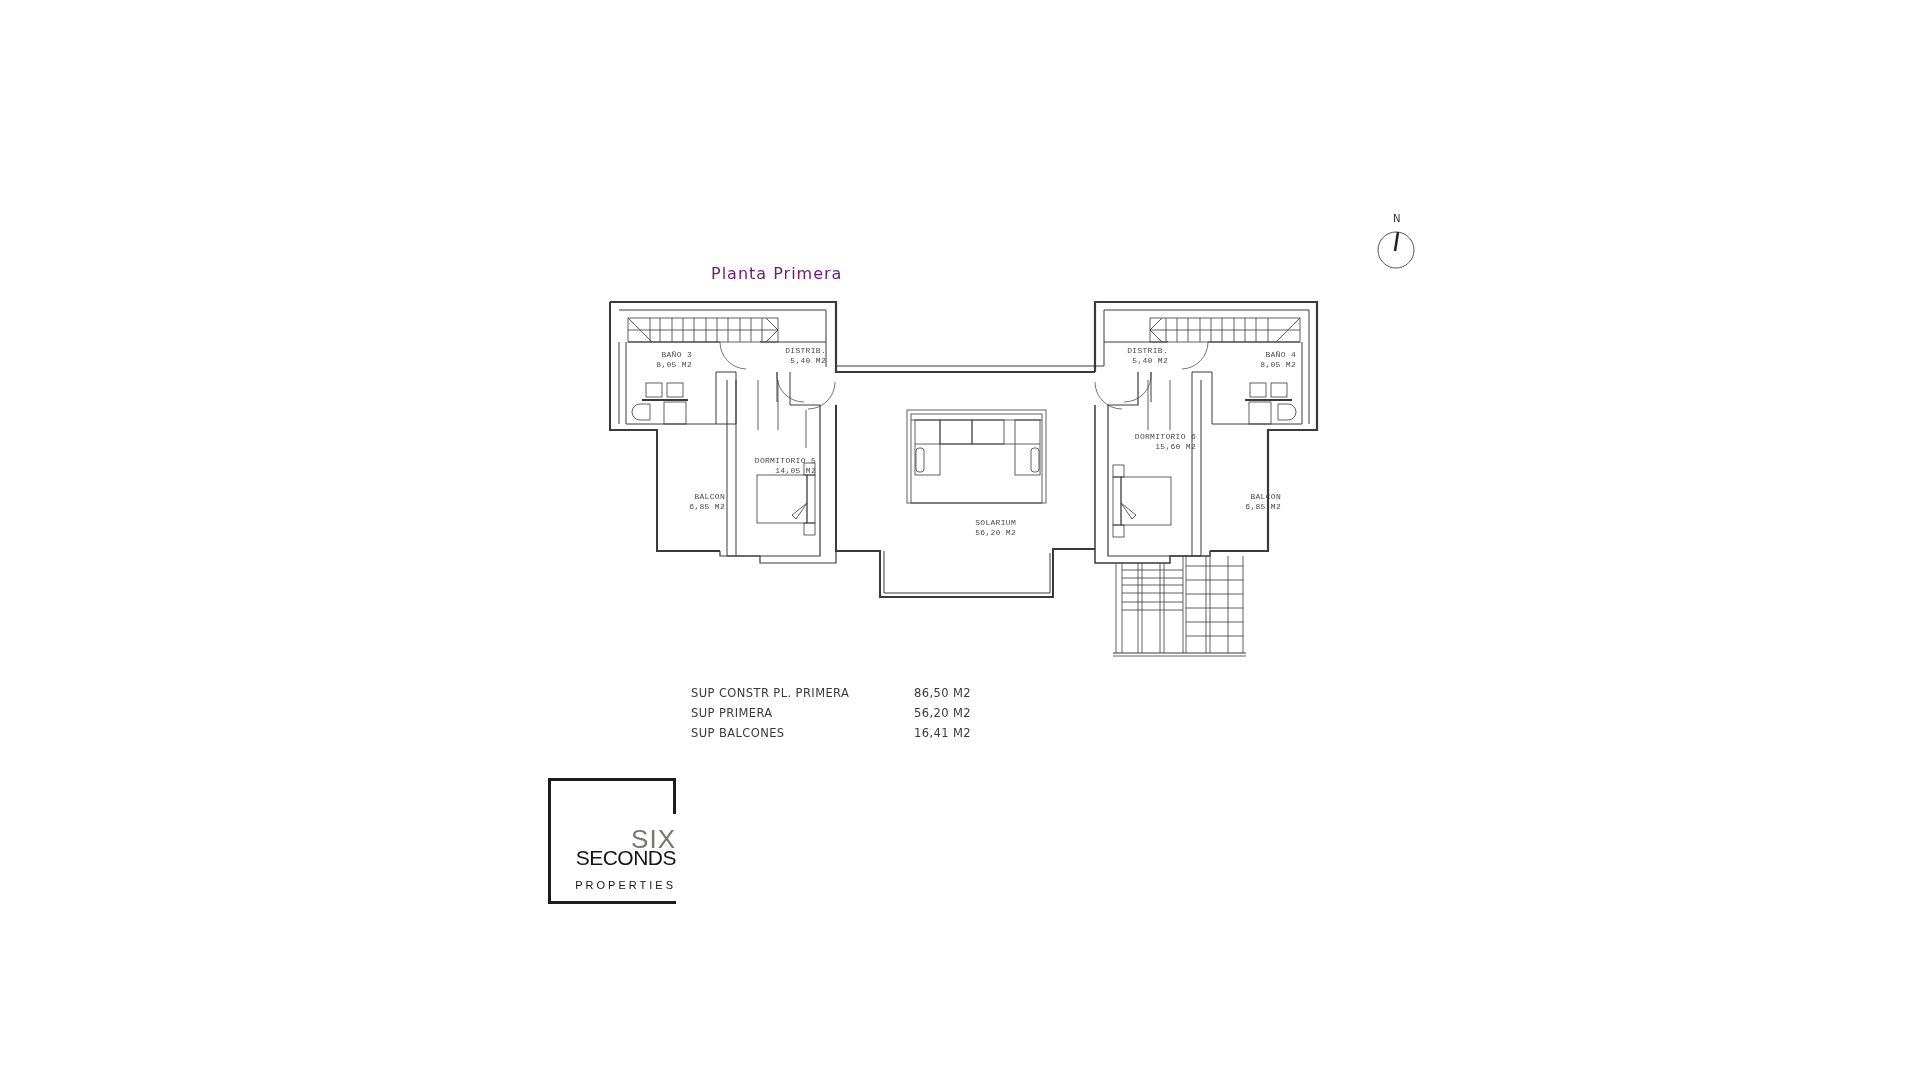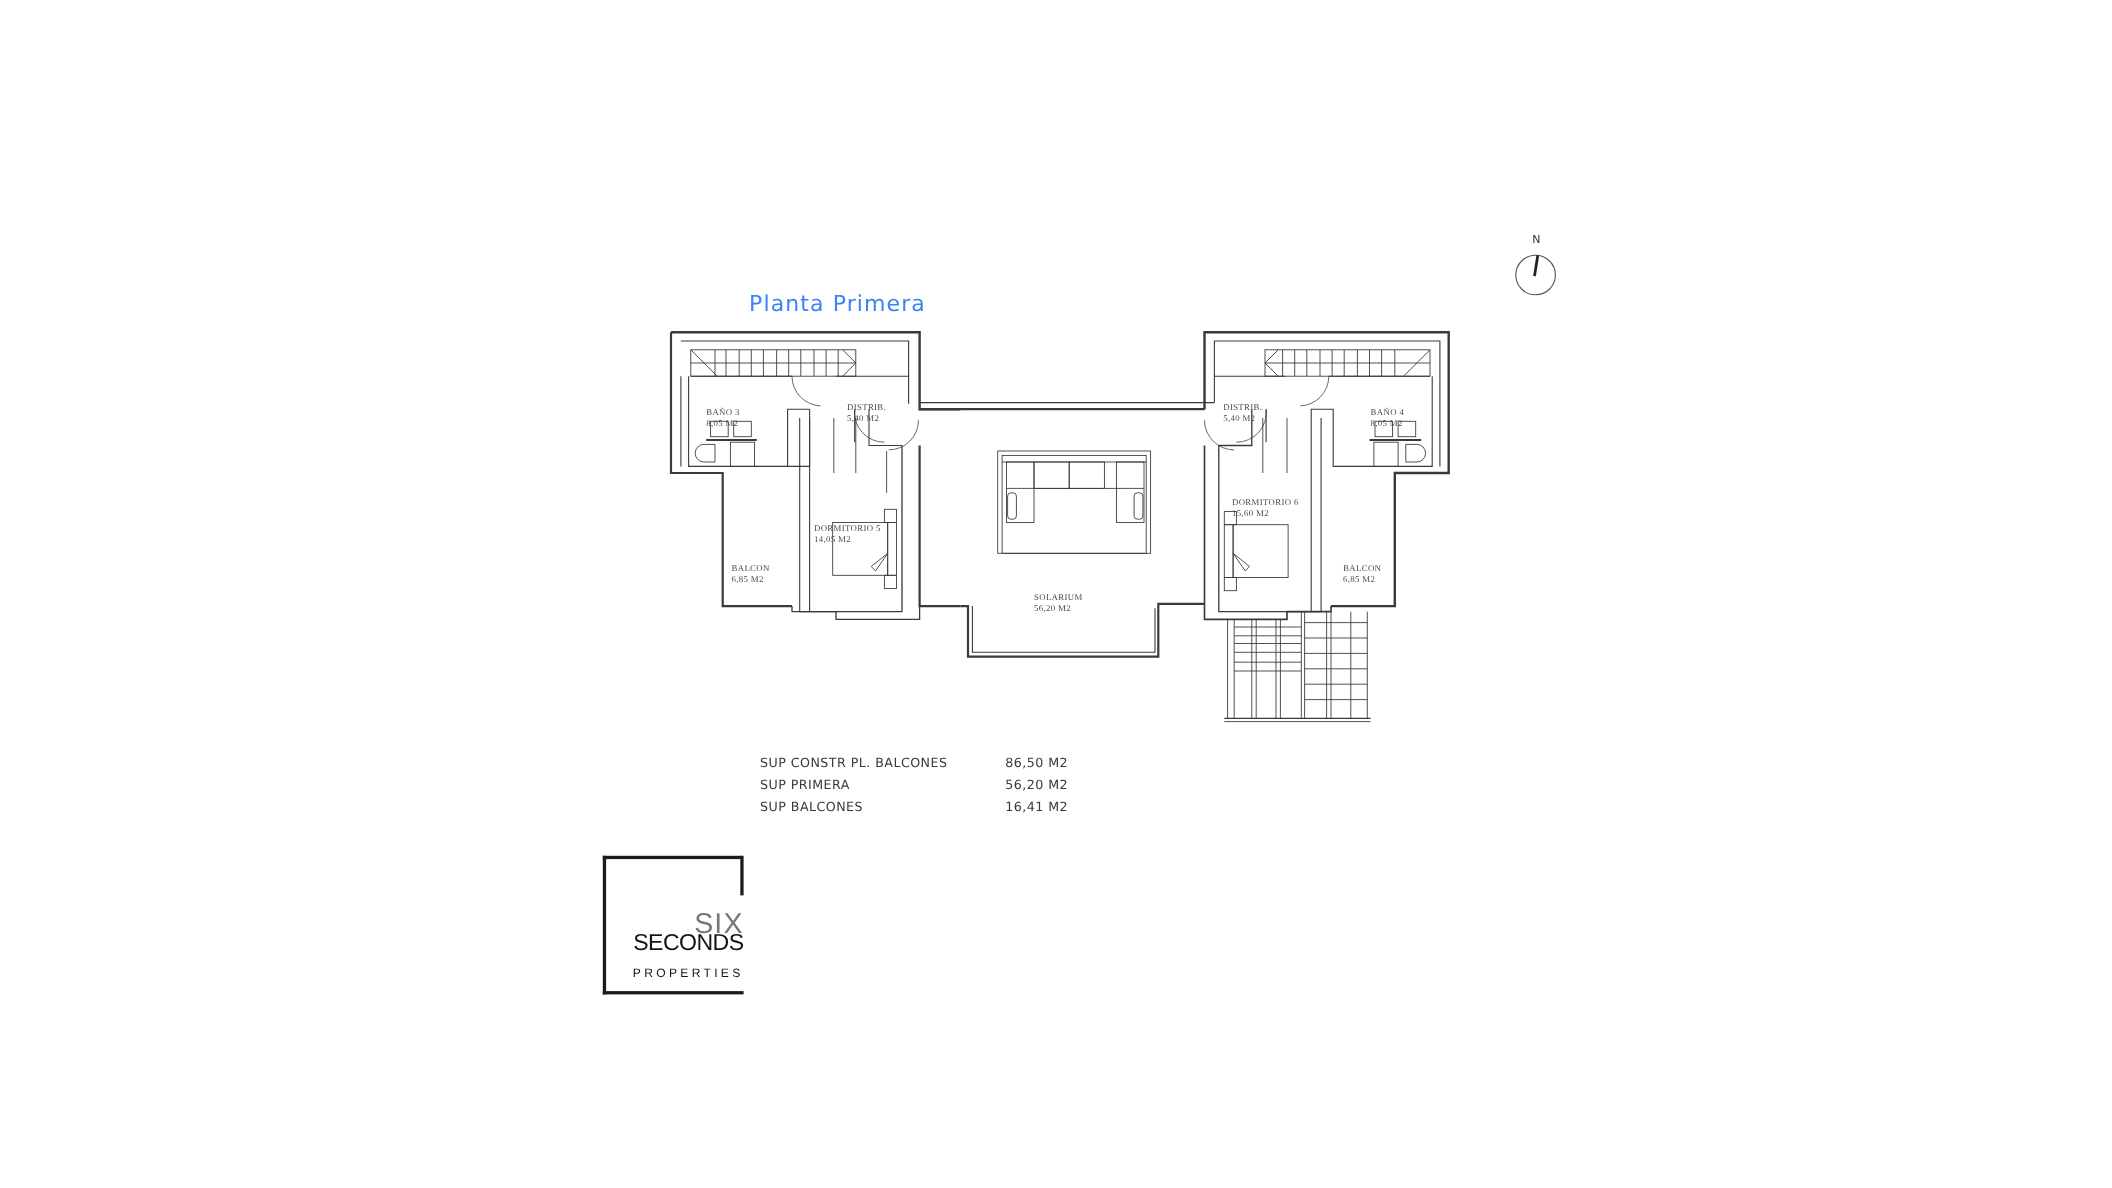--- a/index.html
+++ b/index.html
@@ -1,19 +1,19 @@
 <!DOCTYPE html>
 <html><head>
 <meta charset="utf-8">
 <style>
   html, body { margin:0; padding:0; background:#ffffff; }
   body { width:1920px; height:1080px; position:relative; overflow:hidden; font-family:"DejaVu Sans", sans-serif; }
   .plan-svg { position:absolute; left:0; top:0; width:1920px; height:1080px; }
-  .lbl { position:absolute; color:#4a4a4a; font-family:Liberation Serif, serif; text-align:left; line-height:1.25; font-size:8px; letter-spacing:0.3px; text-transform:uppercase;margin-top:20px; }
-  .title { position:absolute; left:681px; top:264px; font-size:20px; letter-spacing:1px; color:#3b82f6; font-family:"DejaVu Sans", sans-serif; }
+  .lbl { position:absolute; color:#4a4a4a; font-family:Liberation Mono, monospace; text-align:right; line-height:1.25; font-size:8px; letter-spacing:0.3px; text-transform:uppercase; }
+  .title { position:absolute; left:711px; top:264px; font-size:16px; letter-spacing:1px; color:#701a75; font-family:"DejaVu Sans", sans-serif; }
   .north-label { position:absolute; left:1393px; top:213px; font-size:10px; color:#333; }
   .sum { position:absolute; left:691px; top:683px; font-size:11.5px; color:#3a3a3a; letter-spacing:0.4px; }
   .sum-row { display:flex; height:20px; align-items:center; }
   .sum-label { width:210px; }
   .sum-value { width:70px; text-align:right; }
   .logo { position:absolute; left:548px; top:778px; width:128px; height:126px; }
   .logo-frame-top { position:absolute; left:0; top:0; width:127px; height:3px; background:#1c1c1c; }
   .logo-frame-left { position:absolute; left:0; top:0; width:3px; height:126px; background:#1c1c1c; }
   .logo-frame-bottom { position:absolute; left:0; bottom:0; width:128px; height:3px; background:#1c1c1c; }
   .logo-frame-right { position:absolute; right:0; top:0; width:3px; height:36px; background:#1c1c1c; }
@@ -221,21 +221,21 @@
   <div>Dormitorio 6</div>
   <div>15,60 m2</div>
 </div>
 <div class="lbl" style="left:1221px;top:492px;width:60px;">
   <div>Balcon</div>
   <div>6,85 m2</div>
 </div>
 
 <div class="sum">
   <div class="sum-row">
-    <span class="sum-label">SUP CONSTR PL. BALCONES</span>
+    <span class="sum-label">SUP CONSTR PL. PRIMERA</span>
     <span class="sum-value">86,50 M2</span>
   </div>
   <div class="sum-row">
     <span class="sum-label">SUP PRIMERA</span>
     <span class="sum-value">56,20 M2</span>
   </div>
   <div class="sum-row">
     <span class="sum-label">SUP BALCONES</span>
     <span class="sum-value">16,41 M2</span>
   </div>

